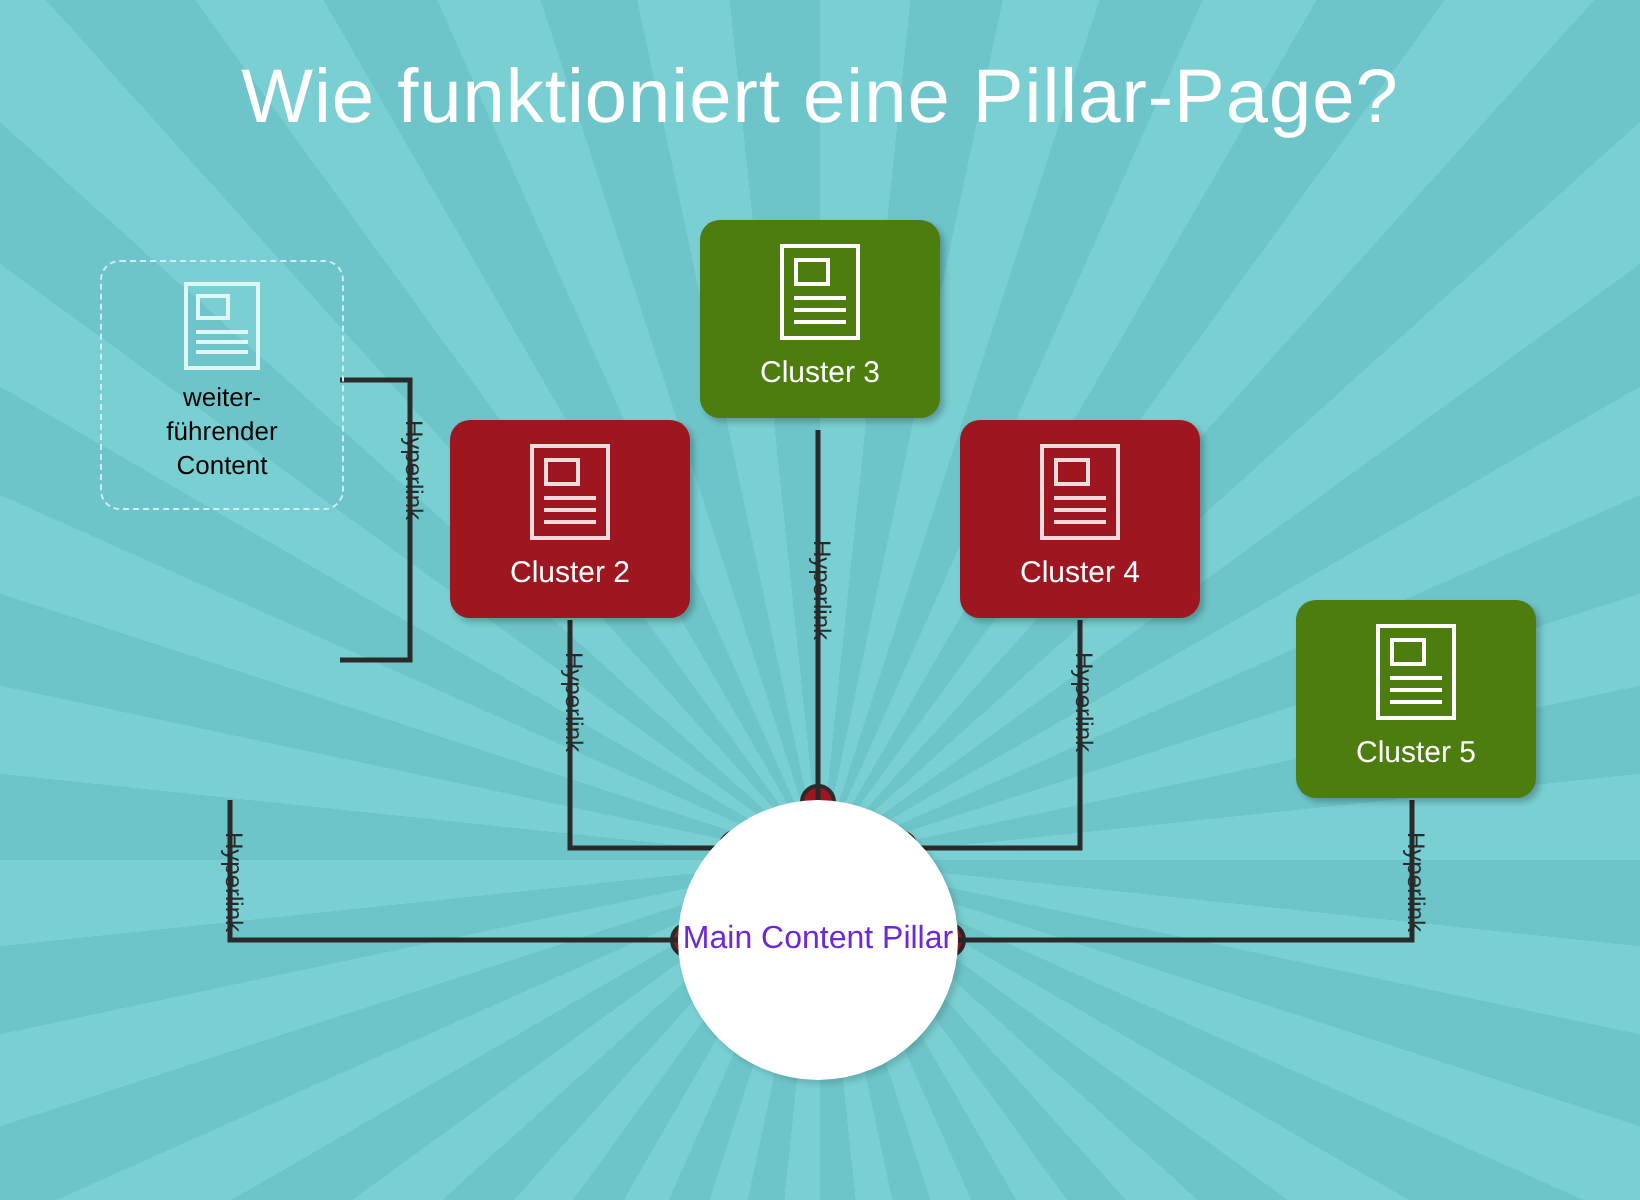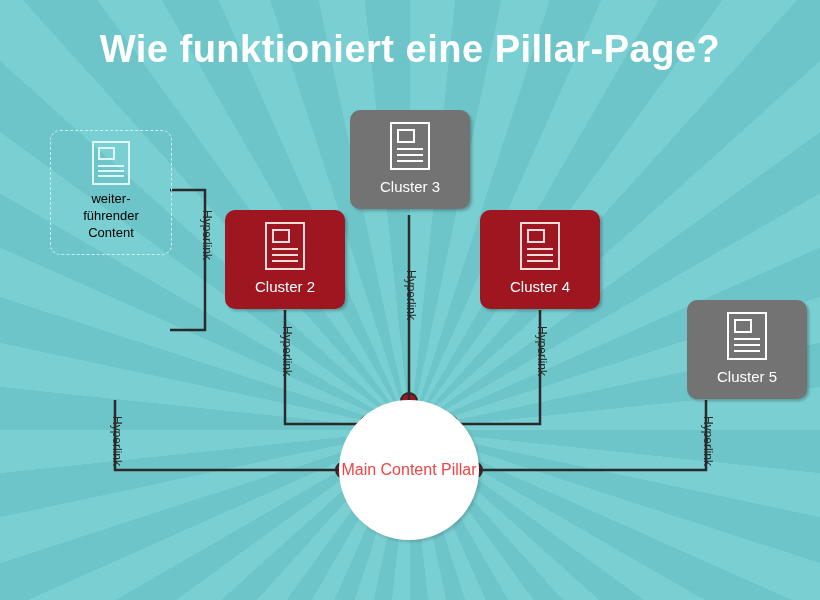--- a/index.html
+++ b/index.html
@@ -1,52 +1,52 @@
 <!DOCTYPE html>
 <html><head>
 <meta charset="utf-8">
 <style>
   html,body{margin:0;padding:0;width:820px;height:600px;overflow:hidden;font-family:"Segoe UI",Arial,sans-serif;}
   .stage{position:relative;width:820px;height:600px;background:#6ec5c9;}
   
   .sunburst{position:absolute;left:50%;top:430px;width:1400px;height:1400px;transform:translate(-50%,-50%);
     background:repeating-conic-gradient(from 0deg,#7bd0d3 0deg 6deg,#6ec5c9 6deg 12deg);
     border-radius:50%;opacity:.9;}
-  .title{position:absolute;left:0;right:0;top:28px;text-align:center;color:#fff;font-size:38px;font-weight:700;letter-spacing:.5px;}
+  .title{position:absolute;left:0;right:0;top:28px;text-align:center;color:#fff;font-size:38px;font-weight:400;letter-spacing:.5px;}
   svg.lines{position:absolute;left:0;top:0;width:820px;height:600px;}
   
   .card{position:absolute;width:108px;border-radius:10px;text-align:center;color:#fff;
     padding:12px 6px 14px;box-shadow:2px 2px 3px rgba(0,0,0,.25);}
-  .card.red{background:#737373;}
+  .card.red{background:#4d7c0f;}
   .card.dark{background:#9e1620;text-align:center;}
   .card .doc{width:36px;height:44px;margin:0 auto 8px;border:2px solid #fff;position:relative;}
   .card .doc::before{content:"";position:absolute;left:5px;top:5px;width:14px;height:10px;border:2px solid #fff;}
   .card .doc::after{content:"";position:absolute;left:5px;top:24px;right:5px;height:2px;background:#fff;
     box-shadow:0 6px 0 #fff,0 12px 0 #fff;}
   .card .label{font-size:15px;font-weight:500;}
   .card.dark .doc{opacity:.85}
   
   .supp{position:absolute;width:108px;padding:10px 6px 12px;border:1.5px dashed #c6f0f1;border-radius:10px;
     text-align:center;color:#000000;font-size:13px;line-height:1.3;}
   .supp .doc{width:34px;height:40px;margin:0 auto 6px;border:2px solid #dff6f7;position:relative;}
   .supp .doc::before{content:"";position:absolute;left:4px;top:4px;width:13px;height:9px;border:2px solid #dff6f7;}
   .supp .doc::after{content:"";position:absolute;left:4px;top:22px;right:4px;height:2px;background:#dff6f7;
     box-shadow:0 5px 0 #dff6f7,0 10px 0 #dff6f7;}
   
   .pillar{position:absolute;width:140px;height:140px;border-radius:50%;background:#fff;
     left:339px;top:400px;display:flex;align-items:center;justify-content:center;text-align:center;
-    font-size:16px;color:#ef4444;box-shadow:2px 2px 3px rgba(0,0,0,.15);}
+    font-size:16px;color:#6d28d9;box-shadow:2px 2px 3px rgba(0,0,0,.15);}
   
   .hl{position:absolute;font-size:12px;color:#2a2a2a;transform:rotate(90deg);transform-origin:left top;}
   
   .c1{left:58px; top:300px;}
   .c2{left:225px;top:210px;}
   .c3{left:350px;top:110px;}
   .c4{left:480px;top:210px;}
-  .c5{left:648px;top:300px;margin-left:39px;}
+  .c5{left:648px;top:300px;}
   .sp{left:50px; top:130px;}
 </style>
 </head>
 <body>
 
 <div class="stage">
   <div class="sunburst"></div>
   <div class="title">Wie funktioniert eine Pillar-Page?</div>
 
   <svg class="lines">

